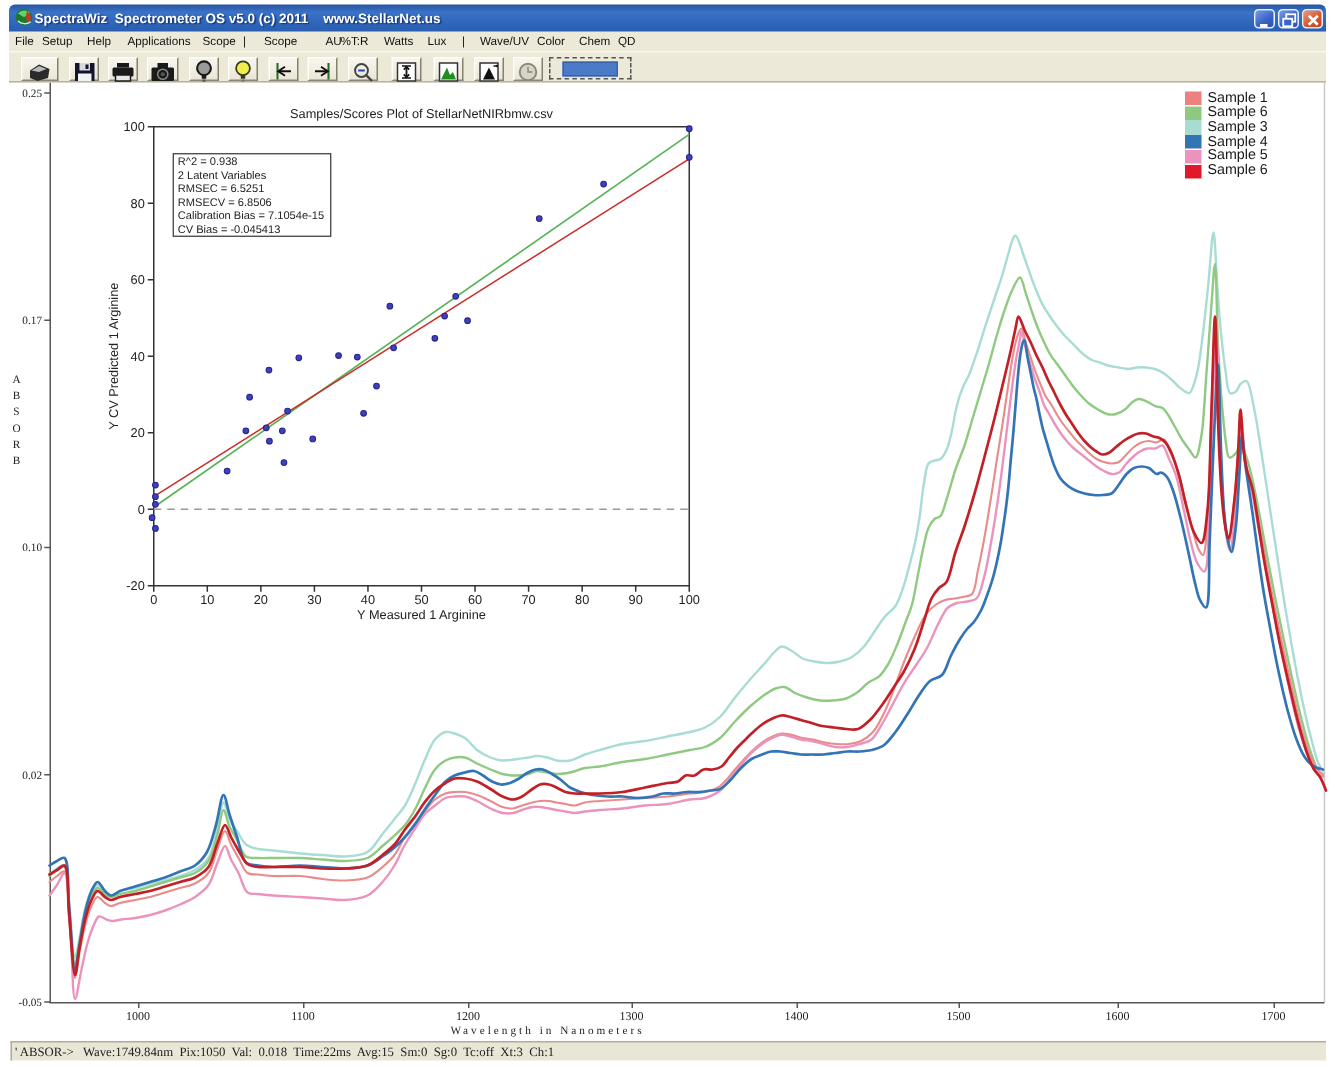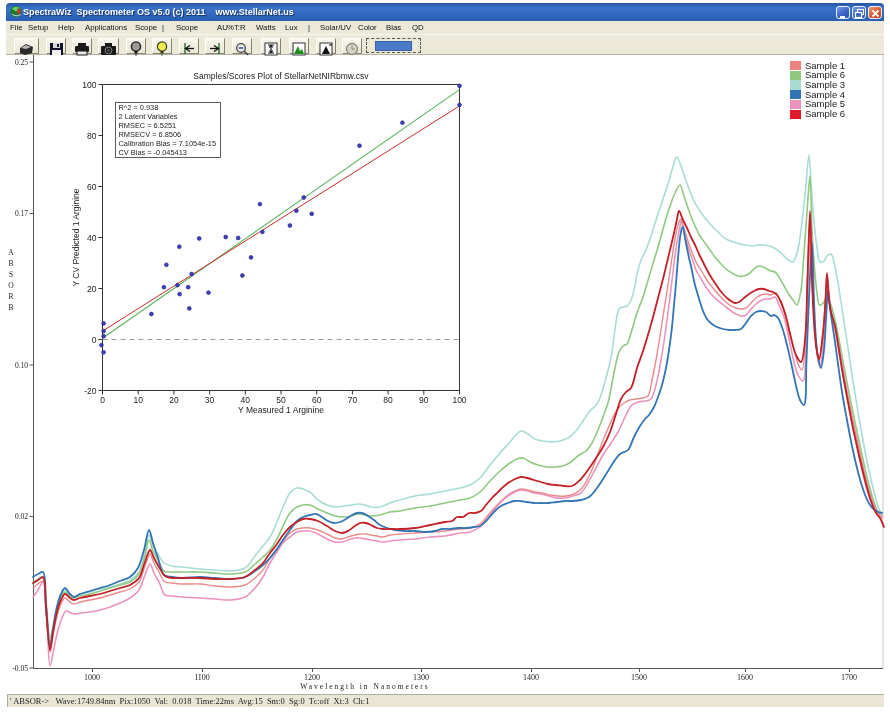--- a/index.html
+++ b/index.html
@@ -172,23 +172,23 @@
     <span style="left:52px">Help</span>
     <span style="left:79px">Applications</span>
     <span style="left:129px">Scope</span>
     <span style="left:156px">|</span>
     <span style="left:170px">Scope</span>
     <span style="left:211px">AU</span>
     <span style="left:221px">%T:R</span>
     <span style="left:250px">Watts</span>
     <span style="left:279px">Lux</span>
     <span style="left:302px">|</span>
-    <span style="left:314px">Solar/UV</span>
+    <span style="left:314px">Wave/UV</span>
     <span style="left:352px">Color</span>
-    <span style="left:380px">Bias</span>
+    <span style="left:380px">Chem</span>
     <span style="left:406px">QD</span>
   </div>
 <div id="toolbar">
     <div class="tbtn" style="left:8px;width:25px"><svg width="21" height="14" viewBox="0 0 21 14">
         <path d="M4 6 L10 2 L17 5 L16 11 L9 13 L4 11 Z" fill="#2a2a2a"></path>
         <path d="M5 6 L10 3 L15 5 L10 7 Z" fill="#b9b9b9"></path>
       </svg></div>
     <div class="tbtn" style="left:40px;width:20px"><svg width="15" height="14" viewBox="0 0 15 14">
         <rect x="1" y="1" width="13" height="12" fill="#13132d"></rect>
         <rect x="4" y="1" width="7" height="5" fill="#d9d9d9"></rect>

